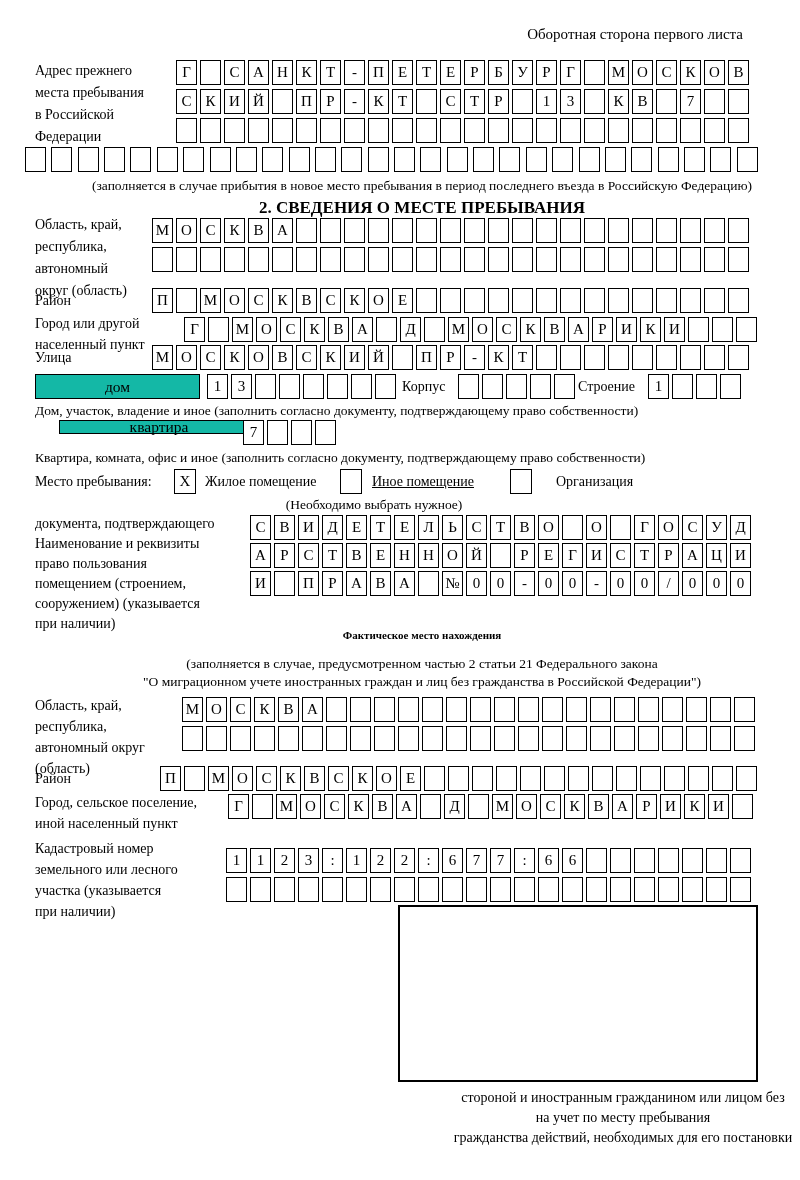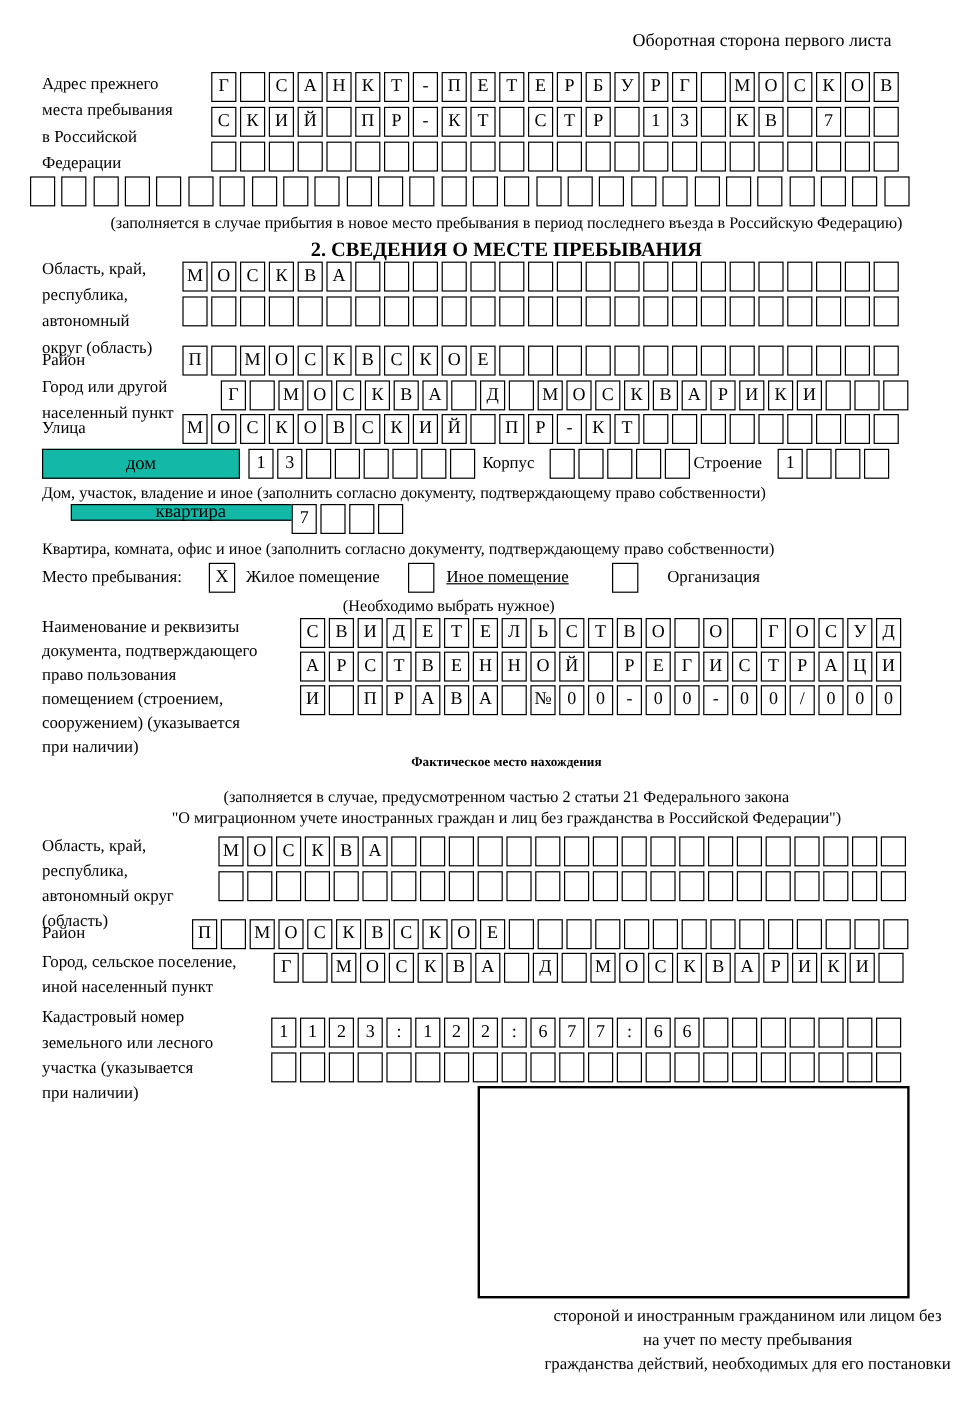--- a/index.html
+++ b/index.html
@@ -346,22 +346,22 @@
   <div class="abs lbl" style="left:35px; top:471px;">Место пребывания:</div>
   <div class="abs cb" style="left:174px; top:469px;">X</div>
   <div class="abs lbl" style="left:205px; top:471px;">Жилое помещение</div>
   <div class="abs cb" style="left:340px; top:469px;"></div>
   <div class="abs lbl" style="left:372px; top:471px;text-decoration:underline;">Иное помещение</div>
   <div class="abs cb" style="left:510px; top:469px;"></div>
   <div class="abs lbl" style="left:556px; top:471px;">Организация</div>
   <div class="abs caption center" style="left:150px; top:497px; width:360px;">(Необходимо выбрать нужное)</div>
 
   <div class="abs lbl" style="left:35px; top:514px; line-height:20px;">
+    <div>документа, подтверждающего</div>
     <div>Наименование и реквизиты</div>
-    <div>документа, подтверждающего</div>
     <div>право пользования</div>
     <div>помещением (строением,</div>
     <div>сооружением) (указывается</div>
     <div>при наличии)</div>
   </div>
   <div class="boxrow" style="left:250px; top:515px;">
       <span class="cbox">С</span>
       <span class="cbox">В</span>
       <span class="cbox">И</span>
       <span class="cbox">Д</span>

